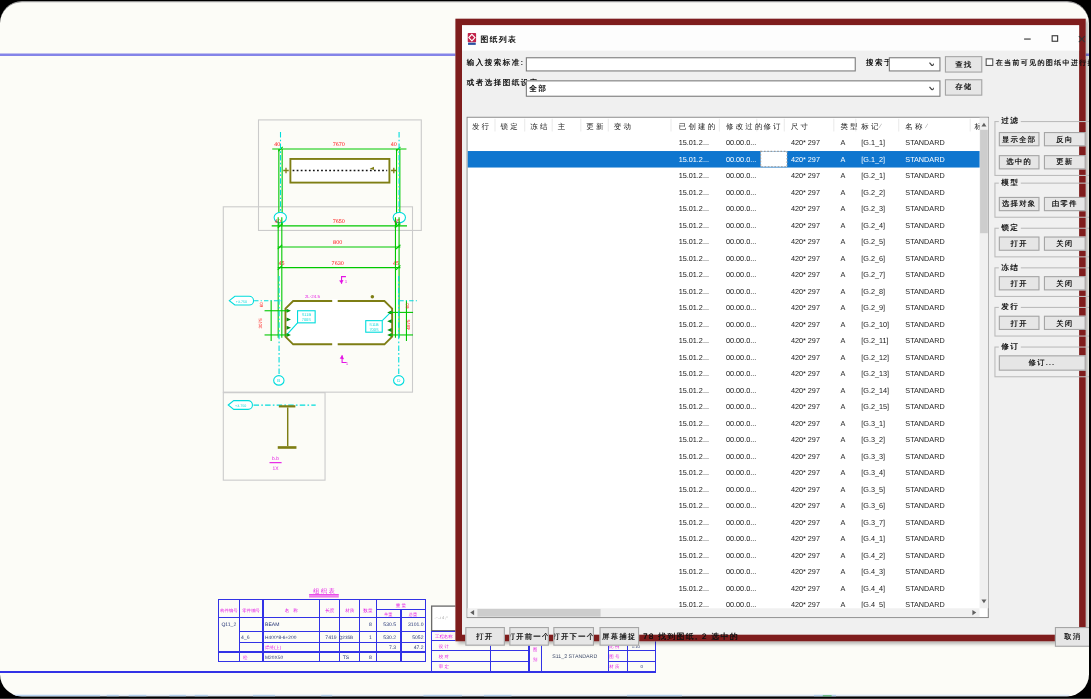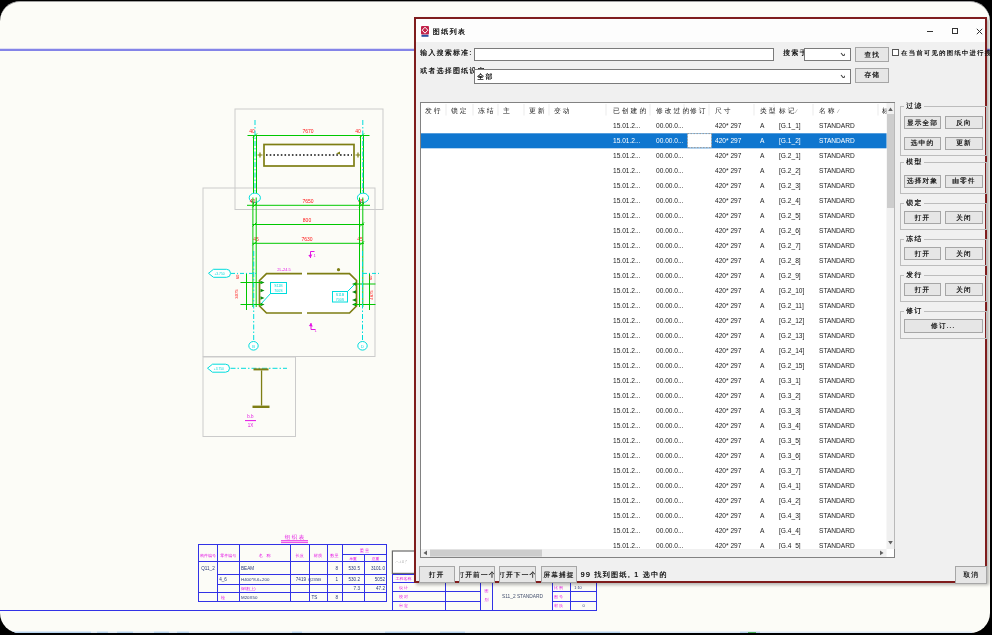--- a/index.html
+++ b/index.html
@@ -1,16 +1,16 @@
 <!DOCTYPE html>
 <html><head><meta charset="utf-8"><style>
 *{margin:0;padding:0;box-sizing:border-box}
 html,body{width:992px;height:635px;background:#000;overflow:hidden;font-family:"Liberation Sans",sans-serif}
 #canvas{position:absolute;left:0;top:1px;width:989.5px;height:632px;background:#fcfcf7;border-radius:20px;border-top:1.4px solid #a0a0a0;overflow:hidden}
-#dlg{position:absolute;left:414px;top:15px;width:572.5px;height:566px;background:#f0f0f0;border:2px solid #7f1d1d;box-shadow:2px 2px 3px rgba(0,0,0,.28)}
+#dlg{position:absolute;left:414px;top:15px;width:572.5px;height:566px;background:#f0f0f0;border:6px solid #7f1d1d;box-shadow:2px 2px 3px rgba(0,0,0,.28)}
 #tbar{position:absolute;left:0;top:0;width:100%;height:23px;background:#fdfdfd}
 .lbl{position:absolute;font-size:7px;color:#111;white-space:nowrap;letter-spacing:1.2px;text-shadow:0.35px 0 currentColor}
 .inp{position:absolute;background:#fff;border:1px solid #7a7a7a}
 .btn{position:absolute;background:#e6e6e6;border:1px solid #a6a6a6;font-size:6.8px;color:#1a1a1a;display:flex;align-items:center;justify-content:center;white-space:nowrap;overflow:hidden;letter-spacing:1px;text-shadow:0.35px 0 currentColor}
 .grp{position:absolute;border:1px solid #bcbcbc}
 .glb{position:absolute;font-size:7px;color:#111;background:#f0f0f0;padding:0 2px;white-space:nowrap;letter-spacing:1.2px;text-shadow:0.35px 0 currentColor}
 .carr{position:absolute;width:5px;height:5px}
 </style></head><body>
 <div id="canvas">
 <svg width="992" height="635" style="position:absolute;left:0;top:-1px" font-family="Liberation Sans, sans-serif">
@@ -541,15 +541,15 @@
 <div class="glb" style="left:488px;top:251.0px">发行</div>
 <div class="btn" style="left:487.5px;top:264px;width:37.5px;height:13px">打开</div>
 <div class="btn" style="left:529px;top:264px;width:37.5px;height:13px">关闭</div>
 <div class="grp" style="left:483.5px;top:291.5px;width:87px;height:28.0px"></div>
 <div class="glb" style="left:488px;top:287.0px">修订</div>
 <div class="btn" style="left:487.5px;top:300px;width:79px;height:13.5px">修订...</div>
   <div class="btn" style="left:2.5px;top:547px;width:36px;height:17px">打开</div>
   <div class="btn" style="left:42.5px;top:547px;width:36.5px;height:17px">打开前一个</div>
   <div class="btn" style="left:83px;top:547px;width:37px;height:17px">打开下一个</div>
   <div class="btn" style="left:125px;top:547px;width:35.5px;height:17px">屏幕捕捉</div>
-  <div class="lbl" style="left:164.5px;top:551px;font-size:7.2px">99 找到图纸, 1 选中的</div>
+  <div class="lbl" style="left:164.5px;top:551px;font-size:7.2px">78 找到图纸, 2 选中的</div>
   <div class="btn" style="left:539px;top:547px;width:32px;height:18px">取消</div>
 </div>
 </div>
 </body></html>

